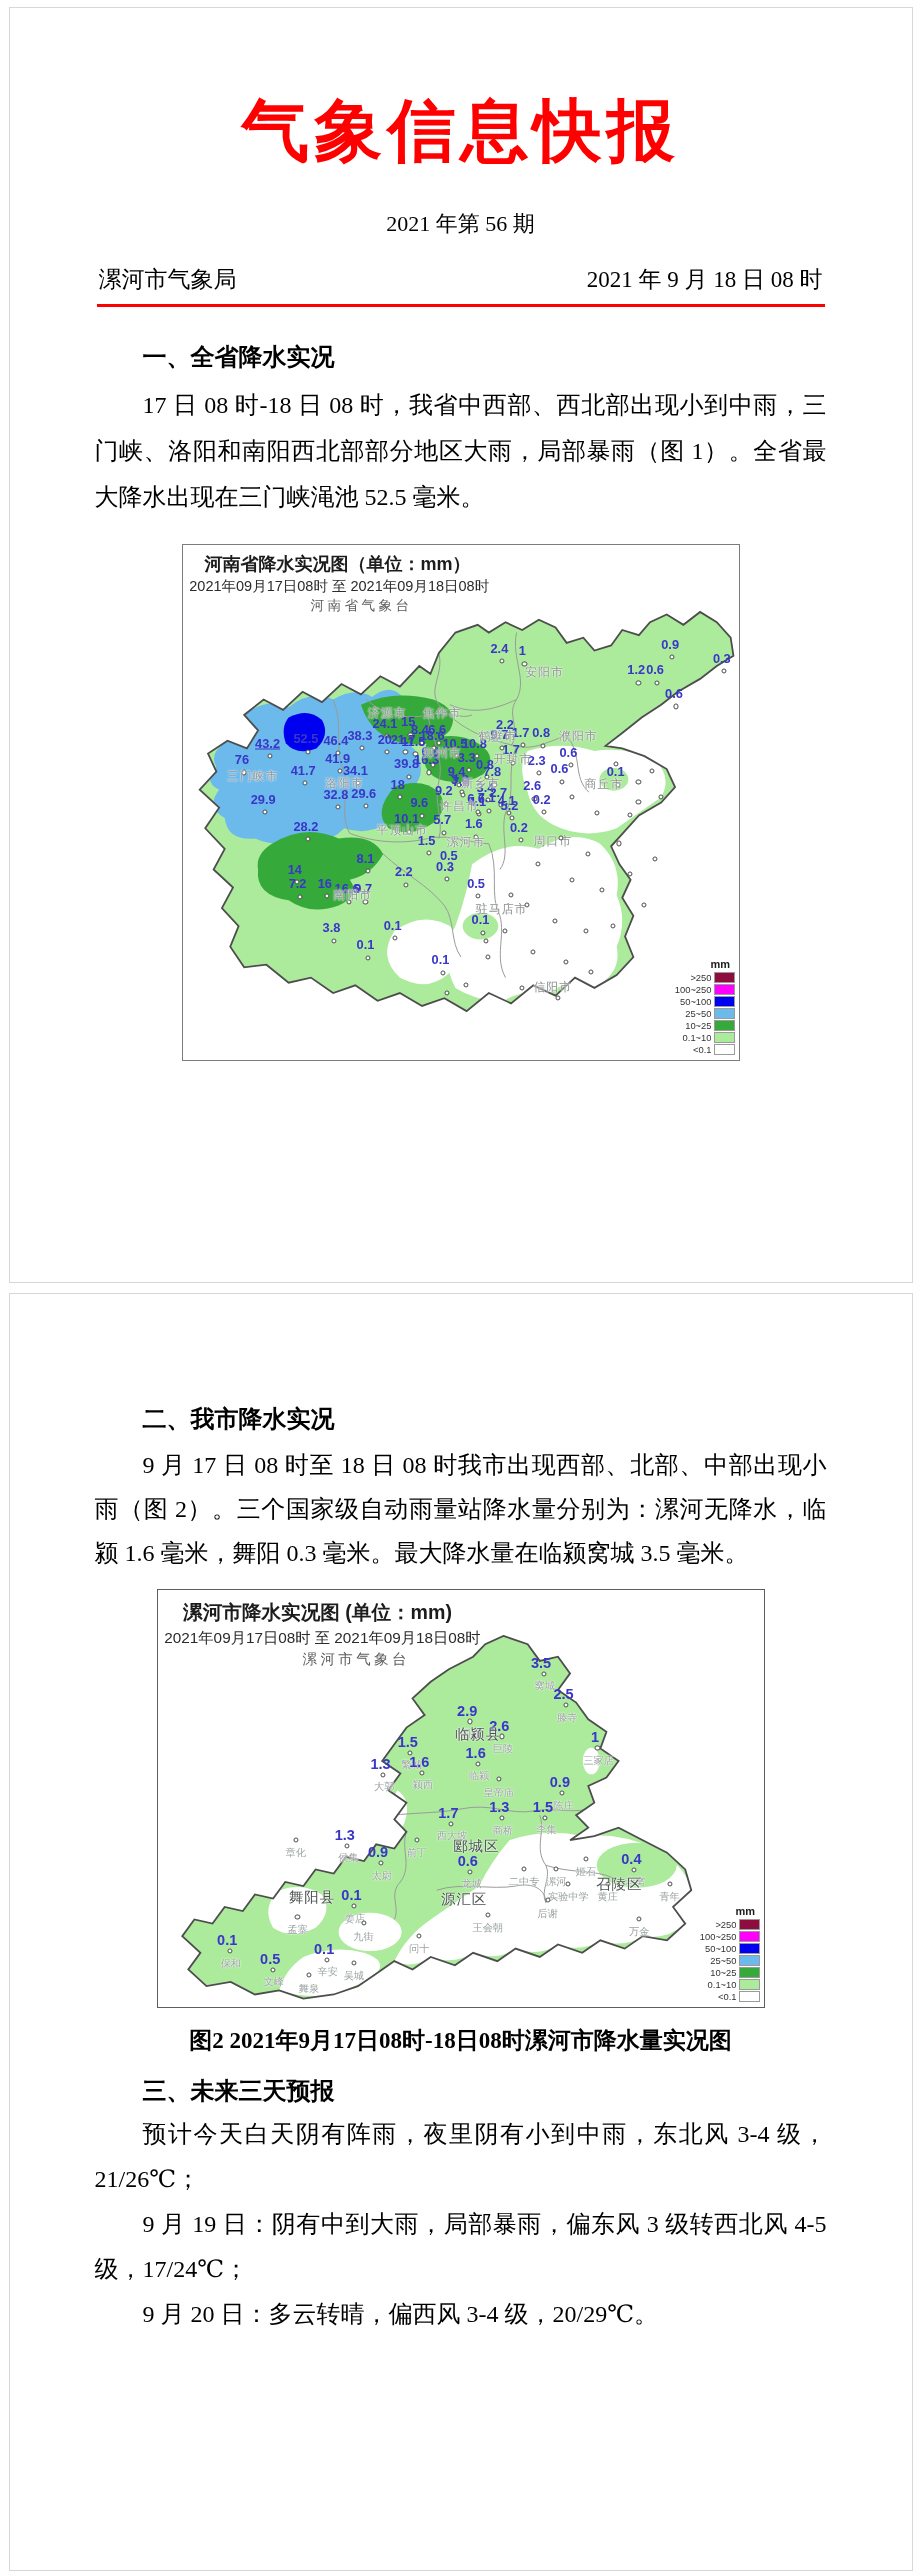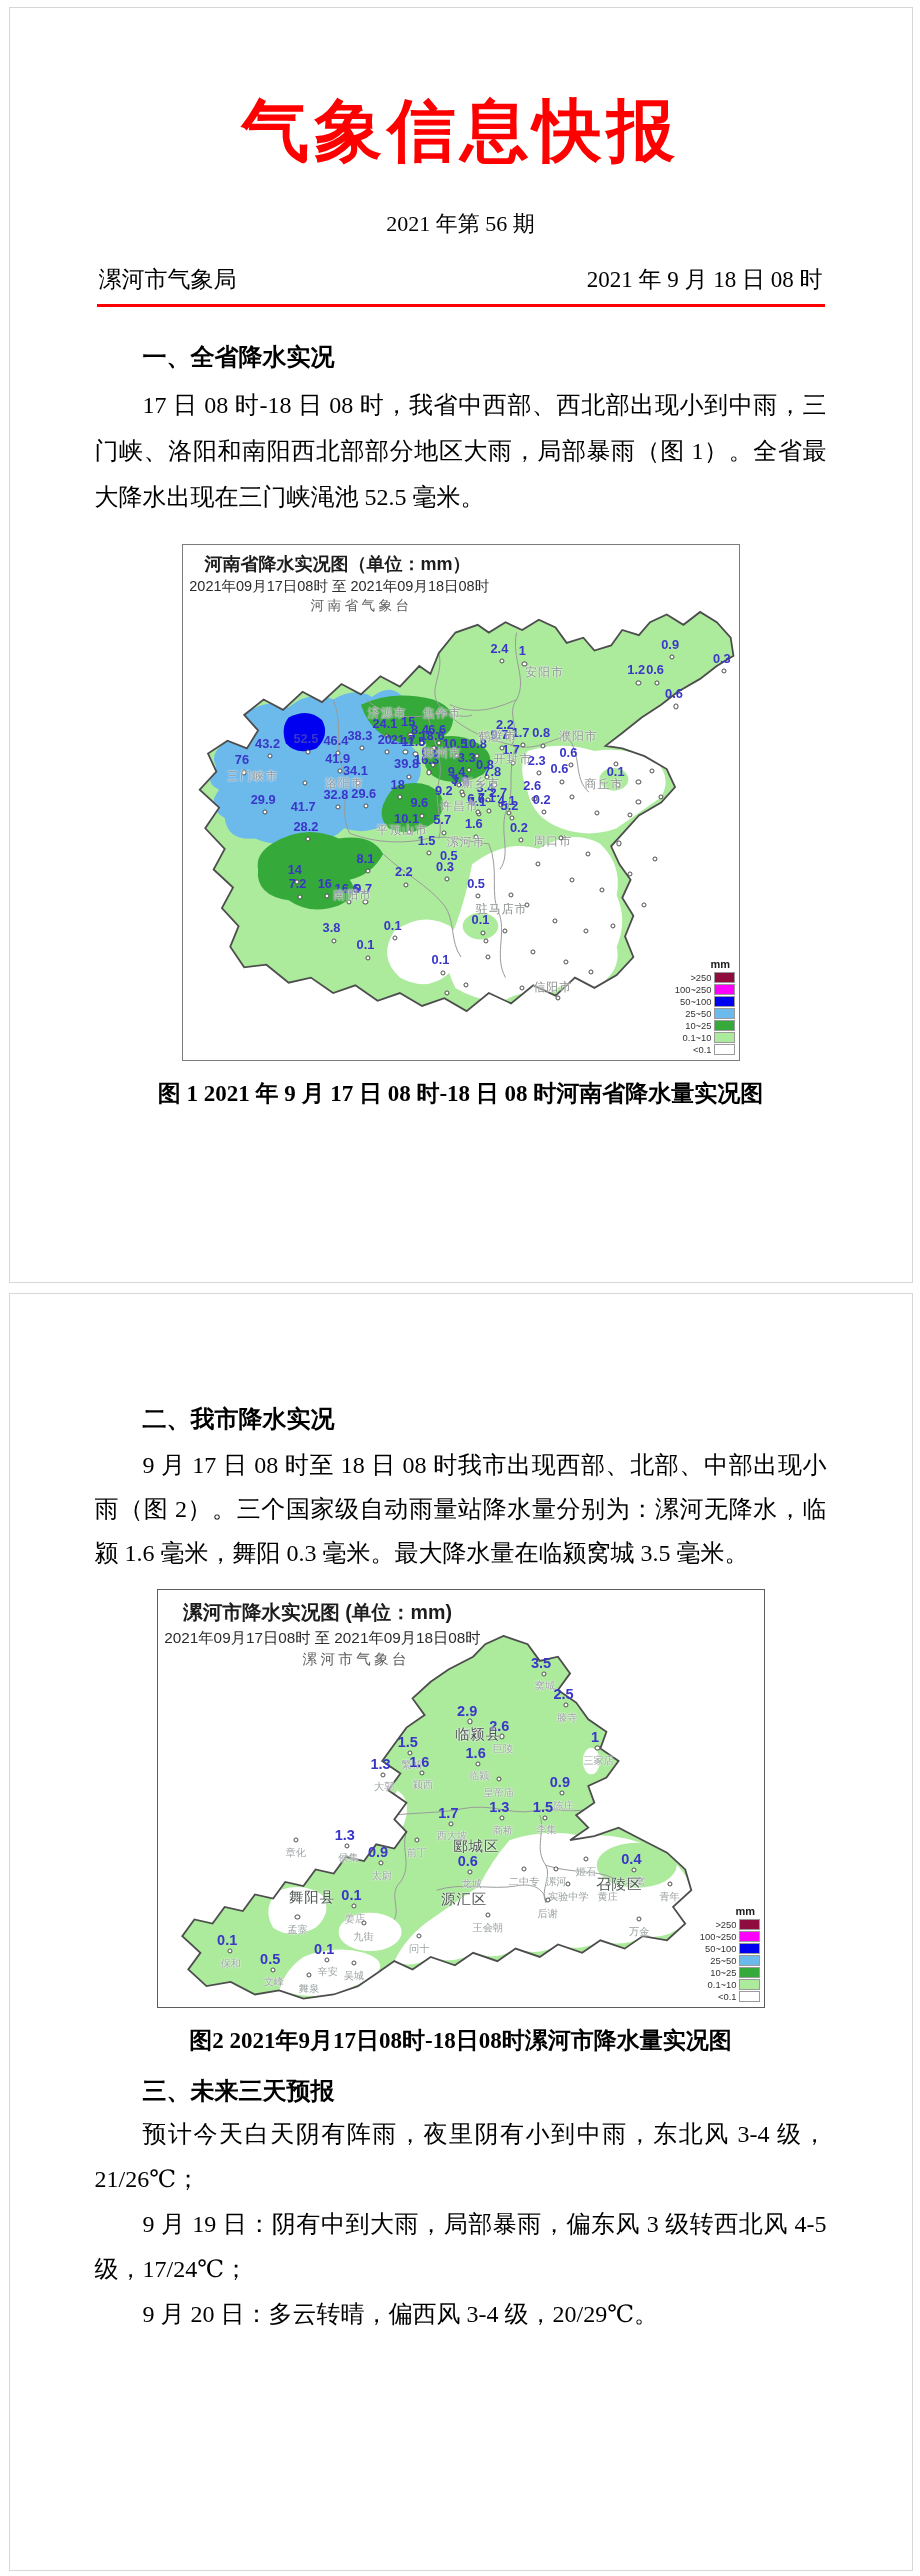--- a/index.html
+++ b/index.html
@@ -149,29 +149,29 @@
         <div class="stn-v" style="left: 44.6%; top: 40.1%;">6.8</div>
         <div class="stn-dot" style="left: 45%; top: 42.7%;"></div>
         <div class="stn-v" style="left: 36.4%; top: 34.6%;">24.1</div>
         <div class="stn-dot" style="left: 36.8%; top: 37.2%;"></div>
         <div class="stn-v" style="left: 40.6%; top: 34.3%;">15</div>
         <div class="stn-dot" style="left: 41%; top: 36.9%;"></div>
         <div class="stn-v" style="left: 31.9%; top: 36.9%;">38.3</div>
         <div class="stn-dot" style="left: 32.3%; top: 39.5%;"></div>
         <div class="stn-v" style="left: 22.2%; top: 37.6%;">52.5</div>
         <div class="stn-dot" style="left: 22.6%; top: 40.2%;"></div>
-        <div class="stn-v" style="left: 15.3%; top: 38.4%;">43.2</div>
+        <div class="stn-v" style="left: 15.3%; top: 38.4%; text-decoration: underline;">43.2</div>
         <div class="stn-dot" style="left: 15.7%; top: 41%;"></div>
         <div class="stn-v" style="left: 27.6%; top: 37.9%;">46.4</div>
         <div class="stn-dot" style="left: 28%; top: 40.5%;"></div>
         <div class="stn-v" style="left: 10.7%; top: 41.6%;">76</div>
         <div class="stn-dot" style="left: 11.1%; top: 44.2%;"></div>
         <div class="stn-v" style="left: 27.9%; top: 41.4%;">41.9</div>
         <div class="stn-dot" style="left: 28.3%; top: 44%;"></div>
-        <div class="stn-v" style="left: 21.7%; top: 43.7%; margin-top: 36px;">41.7</div>
+        <div class="stn-v" style="left: 21.7%; top: 43.7%;">41.7</div>
         <div class="stn-dot" style="left: 22.1%; top: 46.3%;"></div>
         <div class="stn-v" style="left: 31.1%; top: 43.7%;">34.1</div>
         <div class="stn-dot" style="left: 31.5%; top: 46.3%;"></div>
         <div class="stn-v" style="left: 27.6%; top: 48.3%;">32.8</div>
         <div class="stn-dot" style="left: 28%; top: 50.9%;"></div>
         <div class="stn-v" style="left: 32.6%; top: 48.2%;">29.6</div>
         <div class="stn-dot" style="left: 33%; top: 50.8%;"></div>
         <div class="stn-v" style="left: 14.5%; top: 49.3%;">29.9</div>
         <div class="stn-dot" style="left: 14.9%; top: 51.9%;"></div>
         <div class="stn-v" style="left: 22.2%; top: 54.6%;">28.2</div>
@@ -338,21 +338,20 @@
         <div class="legend-row">
           <span class="legend-label">0.1~10</span>
           <span class="legend-swatch" style="background: rgb(172, 235, 156);"></span>
         </div>
         <div class="legend-row">
           <span class="legend-label">&lt;0.1</span>
           <span class="legend-swatch" style="background: rgb(255, 255, 255);"></span>
         </div>
       </div>
     </div>
-  <div class="fig-caption">图 1 2021 年 9 月 17 日 08 时-18 日 08 时河南省降水量实况图</div>
 </div>
 
 <div class="page" id="page2">
   <div class="sec-heading" style="margin-top:109px;">二、我市降水实况</div>
   <div class="para" style="line-height:44px;">9 月 17 日 08 时至 18 日 08 时我市出现西部、北部、中部出现小雨（图 2）。三个国家级自动雨量站降水量分别为：漯河无降水，临颍 1.6 毫米，舞阳 0.3 毫米。最大降水量在临颍窝城 3.5 毫米。</div>
 
   <div class="figure-box" id="figure2">
     <div class="map-title">漯河市降水实况图 (单位：mm)</div>
     <div class="map-period">2021年09月17日08时  至  2021年09月18日08时</div>
     <div class="map-agency">漯河市气象台</div>

